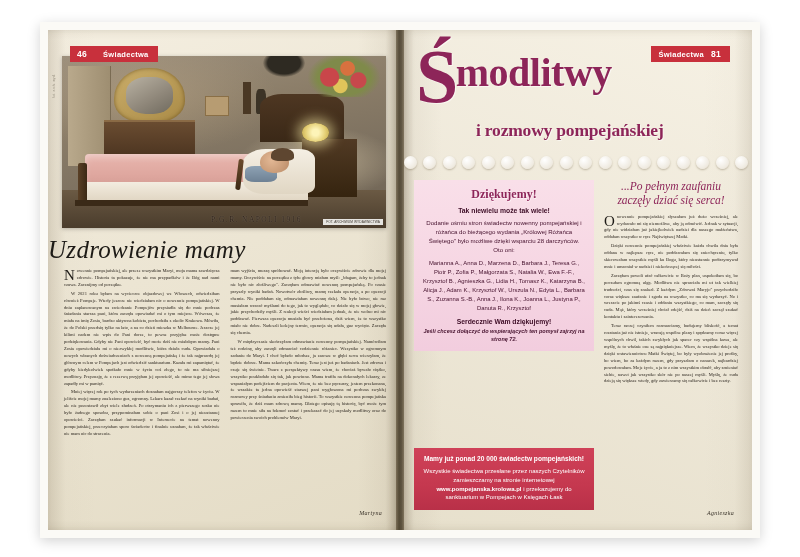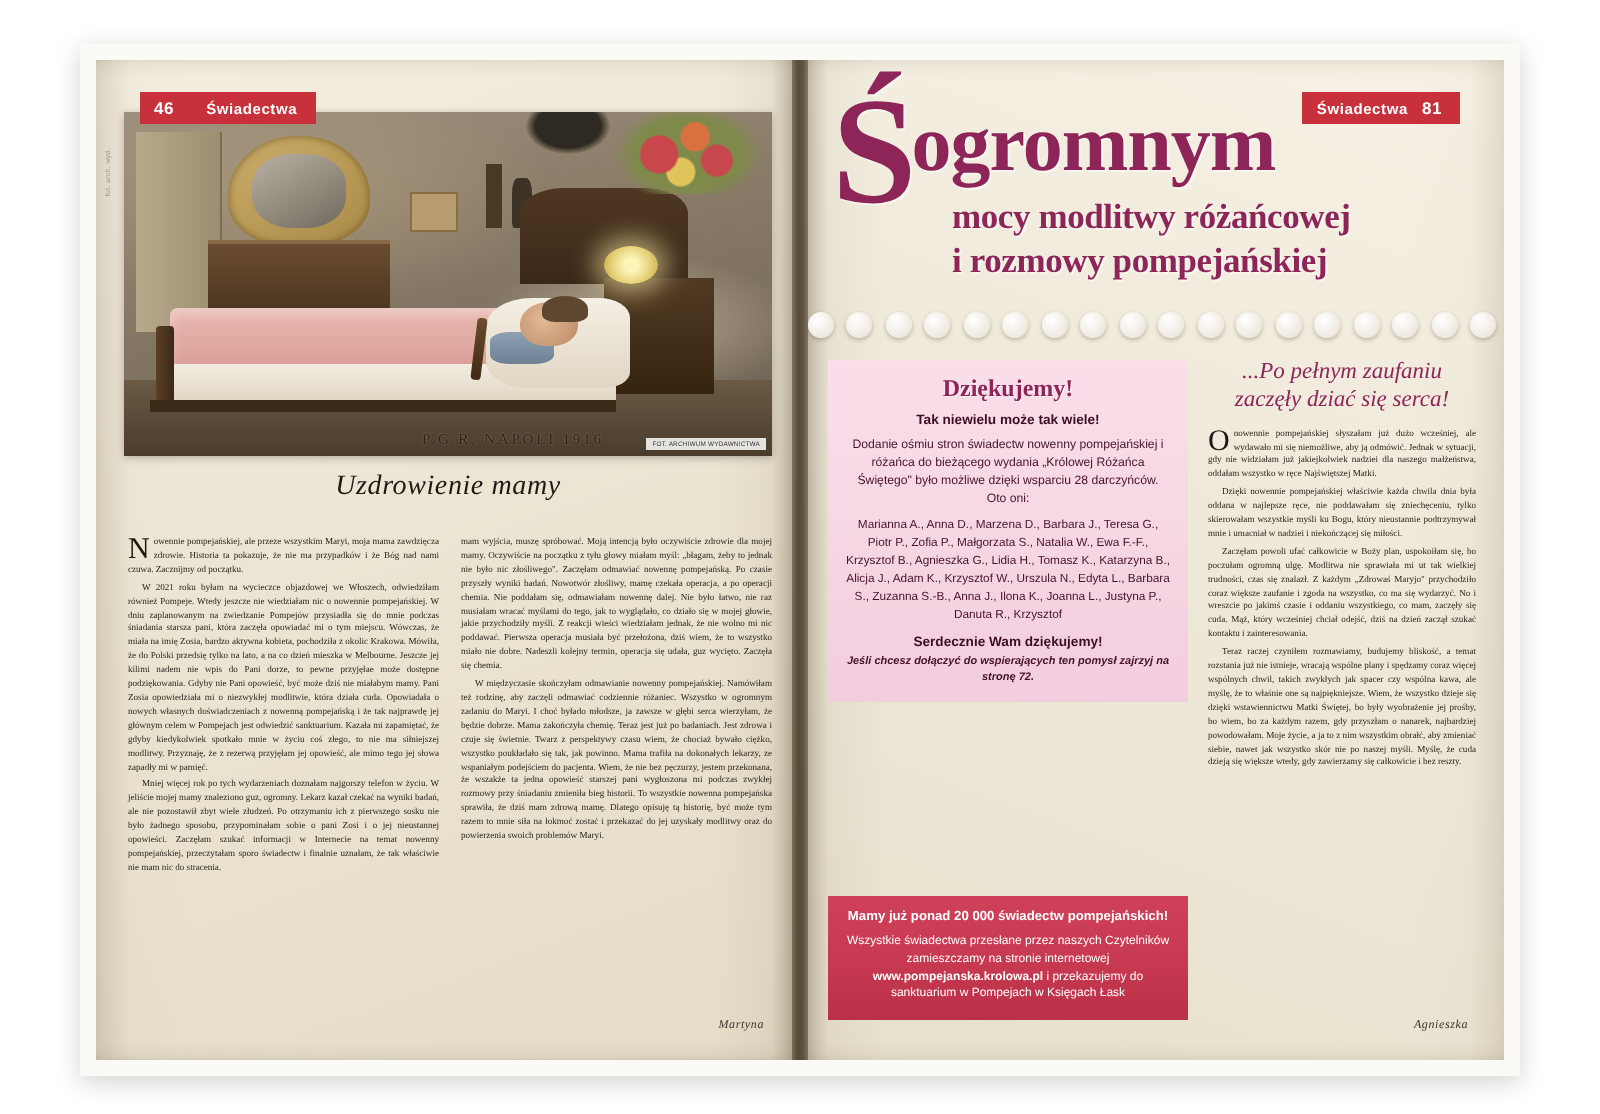--- a/index.html
+++ b/index.html
@@ -275,24 +275,23 @@
     writing-mode: vertical-rl;
     transform: rotate(180deg);
     white-space: nowrap;
   }
 
   .article-title {
     position: absolute;
     top: 206px;
     left: 0;
     width: 100%;
-    text-align: center;
     font-family: "Liberation Serif", serif;
     font-style: italic;
-    font-size: 14px;
+    font-size: 25px;
     color: #1d1a16;
     letter-spacing: 0.3px;
   }
 
   .left-cols {
     position: absolute;
     top: 238px;
     left: 16px;
     width: 322px;
     height: 244px;
@@ -558,23 +557,22 @@
 
   <div class="page page-right">
 
     <div class="page-badge badge-right">
       <span class="badge-num">81</span>
       <span>Świadectwa</span>
     </div>
 
     <div class="masthead">
       <div class="mast-big">
-        <span class="init">Ś</span><span>ogromnym</span>
+        <span class="init">Ś</span><span>modlitwy</span>
       </div>
-      <div class="mast-sub1">mocy modlitwy różańcowej</div>
       <div class="mast-sub2">i rozmowy pompejańskiej</div>
     </div>
 
     <div class="dot-row">
       <span class="dot"></span>
       <span class="dot"></span>
       <span class="dot"></span>
       <span class="dot"></span>
       <span class="dot"></span>
       <span class="dot"></span>

